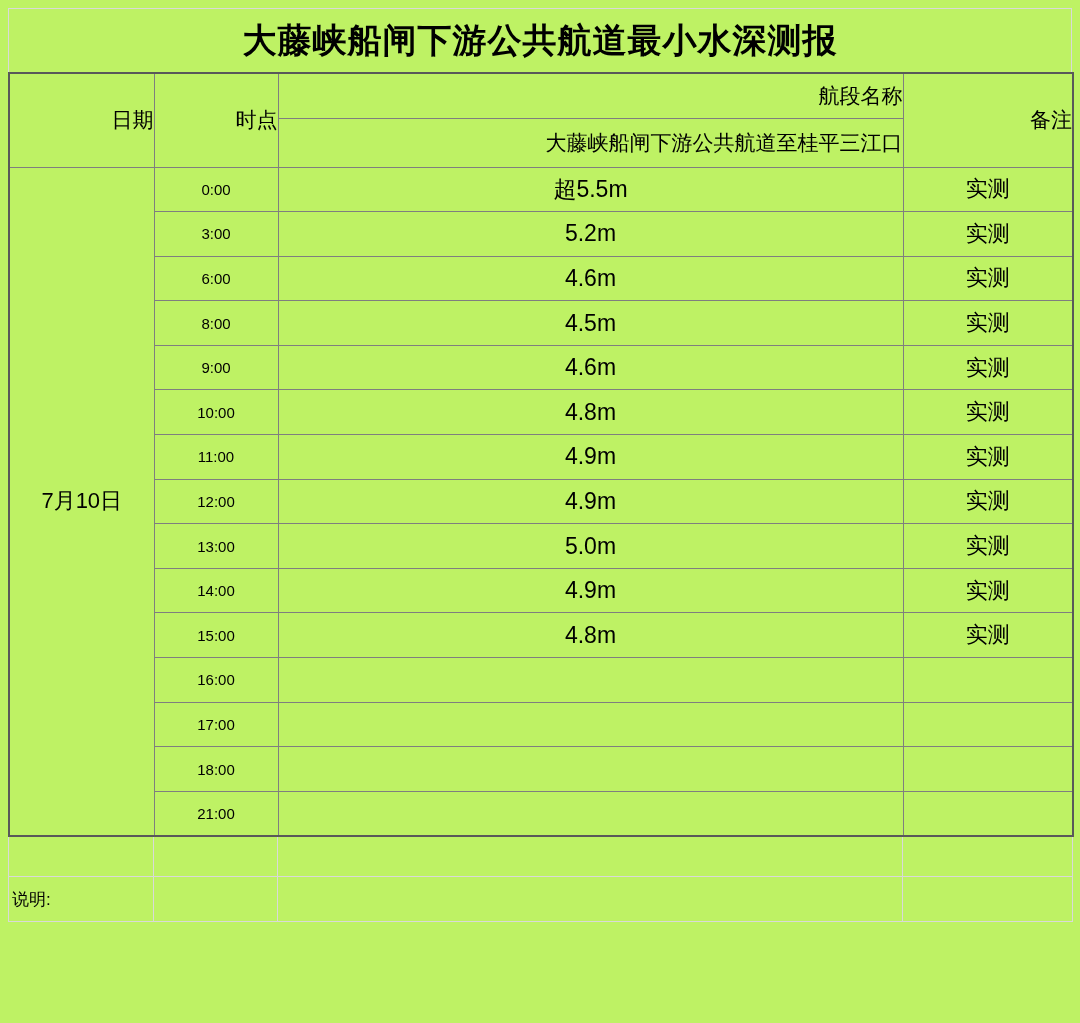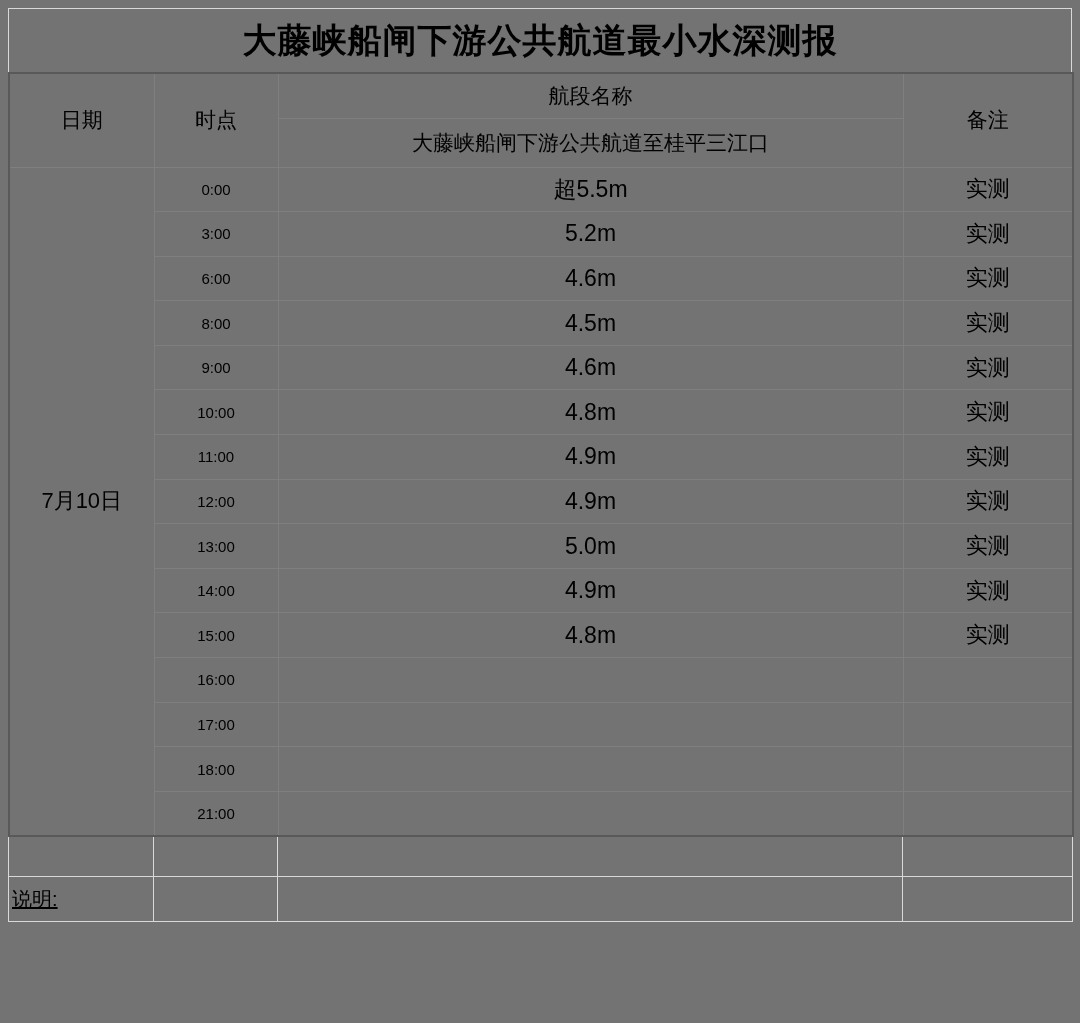--- a/index.html
+++ b/index.html
@@ -7,21 +7,21 @@
     width: 1080px; height: 1023px;
     background: #ffffff;
     color: #000000;
     font-family: "Liberation Sans", "DejaVu Sans", sans-serif;
     overflow: hidden;
   }
   .sheet {
     position: relative;
     width: 1080px; height: 1023px;
     padding: 8px 8px 0 8px;
-    background: #737373;
+    background: #bef264;
   }
 
   
   .title-box {
     width: 1064px; height: 64px;
     border: 1px solid #d9d9d9;
     border-bottom: none;
     display: flex; align-items: center; justify-content: center;
     font-size: 34px; font-weight: 700; letter-spacing: 1px;
   }
@@ -33,37 +33,36 @@
     border: 2px solid #595959;
   }
   table.main td {
     border: 1.5px solid #7f7f7f;
     text-align: center; vertical-align: middle;
     padding: 0;
     overflow: hidden; white-space: nowrap;
   }
   tr.hdr-1 { height: 45px; }
   tr.hdr-2 { height: 49px; }
-  table.main td.hdr { font-size: 21px; }
+  table.main td.hdr { font-size: 21px; text-align: right; }
   tr.body-row { height: 44.6px; }
   td.date-cell { font-size: 22px; }
   td.time-cell { font-size: 15px; }
   td.depth-cell { font-size: 23px; }
   td.remark-cell { font-size: 22px; }
 
   
   table.notes {
     width: 1064px;
   }
   table.notes td {
     border: 1px solid #d9d9d9;
     vertical-align: middle;
     padding: 0;
-    font-size: 20px;
-    text-decoration: underline;
+    font-size: 17px;
   }
   table.notes tr.r-spacer { height: 40px; }
   table.notes tr.r-spacer td { border-top: none; }
   table.notes tr.r-label { height: 45px; }
   table.notes tr.r-note1 { height: 45px; }
   table.notes tr.r-note2 { height: 46px; }
   table.notes td.left { text-align: left; padding-left: 3px; white-space: nowrap; overflow: visible; }
 </style>
 </head>
 <body>

